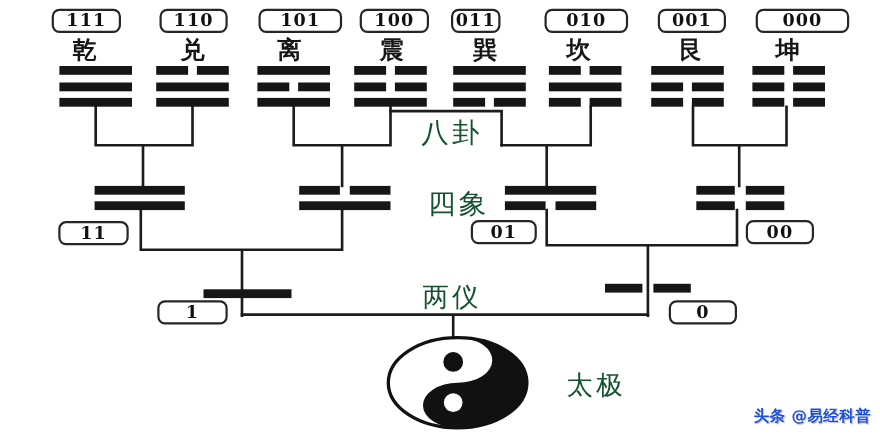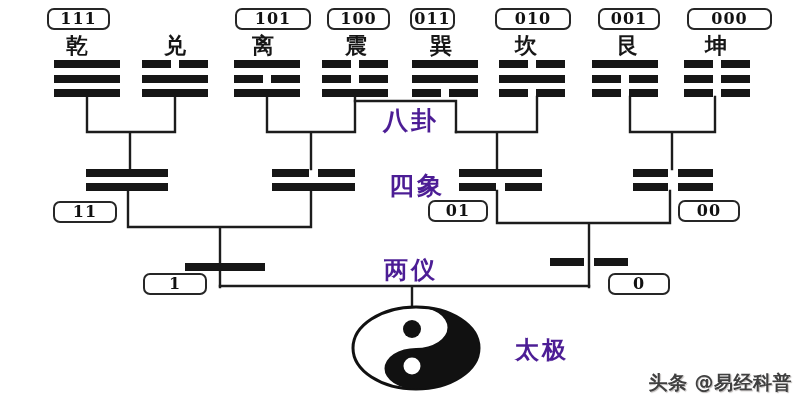--- a/index.html
+++ b/index.html
@@ -18,27 +18,27 @@
   .gname{
     position:absolute;width:46px;text-align:center;
     font-size:22px;font-weight:600;color:#161616;
   }
   .bars{position:absolute;display:flex;flex-direction:column;justify-content:space-between;}
   .bars .row{display:flex;justify-content:space-between;height:8px;}
   .bars .seg{background:#161616;height:8px;}
   .bars .seg.full{width:100%;}
   .bars .seg.half{width:44%;}
   .stagelabel{
-    position:absolute;font-size:25px;font-weight:700;color:#4c1d95;
+    position:absolute;font-size:25px;font-weight:400;color:#14532d;
     letter-spacing:3px;white-space:nowrap;text-align:right;
   }
   .watermark{
     position:absolute;right:8px;top:370px;
     font-family:"DejaVu Sans","Liberation Sans",sans-serif;
-    font-size:19px;font-weight:bold;color:#404040;letter-spacing:.5px;
+    font-size:14px;font-weight:bold;color:#1d4ed8;letter-spacing:.5px;
     text-shadow:-1px -1px 0 #ffffff,1px 1px 1px rgba(60,50,45,.35);
   }
 </style>
 </head>
 <body>
 
 <div class="stage">
 
   <svg class="lines" width="800" height="400" viewBox="0 0 800 400">
     <g stroke="#1c1c1c" stroke-width="2.4" fill="none" stroke-linecap="square">
@@ -56,20 +56,21 @@
     </g>
     <g>
       <ellipse cx="416" cy="348" rx="63" ry="41" fill="#ffffff" stroke="#111111" stroke-width="3"></ellipse>
       <path fill="#111111" d="M416 307 A63 41 0 0 1 416 389 A31.5 20.5 0 0 1 416 348 A31.5 20.5 0 0 0 416 307 Z"></path>
       <circle cx="412" cy="329" r="9" fill="#111111"></circle>
       <circle cx="412" cy="366" r="8.5" fill="#ffffff"></circle>
     </g>
   </svg>
 
   <div class="chip" style="left:47px;top:8px;width:63px">111</div>
+  <div class="chip" style="left:145px;top:8px;width:62px">110</div>
   <div class="chip" style="left:235px;top:8px;width:76px">101</div>
   <div class="chip" style="left:327px;top:8px;width:63px">100</div>
   <div class="chip" style="left:410px;top:8px;width:45px">011</div>
   <div class="chip" style="left:495px;top:8px;width:76px">010</div>
   <div class="chip" style="left:598px;top:8px;width:62px">001</div>
   <div class="chip" style="left:687px;top:8px;width:85px">000</div>
 
   <div class="gname" style="left:54px;top:31px">乾</div>
   <div class="gname" style="left:152px;top:31px">兑</div>
   <div class="gname" style="left:240px;top:31px">离</div>

